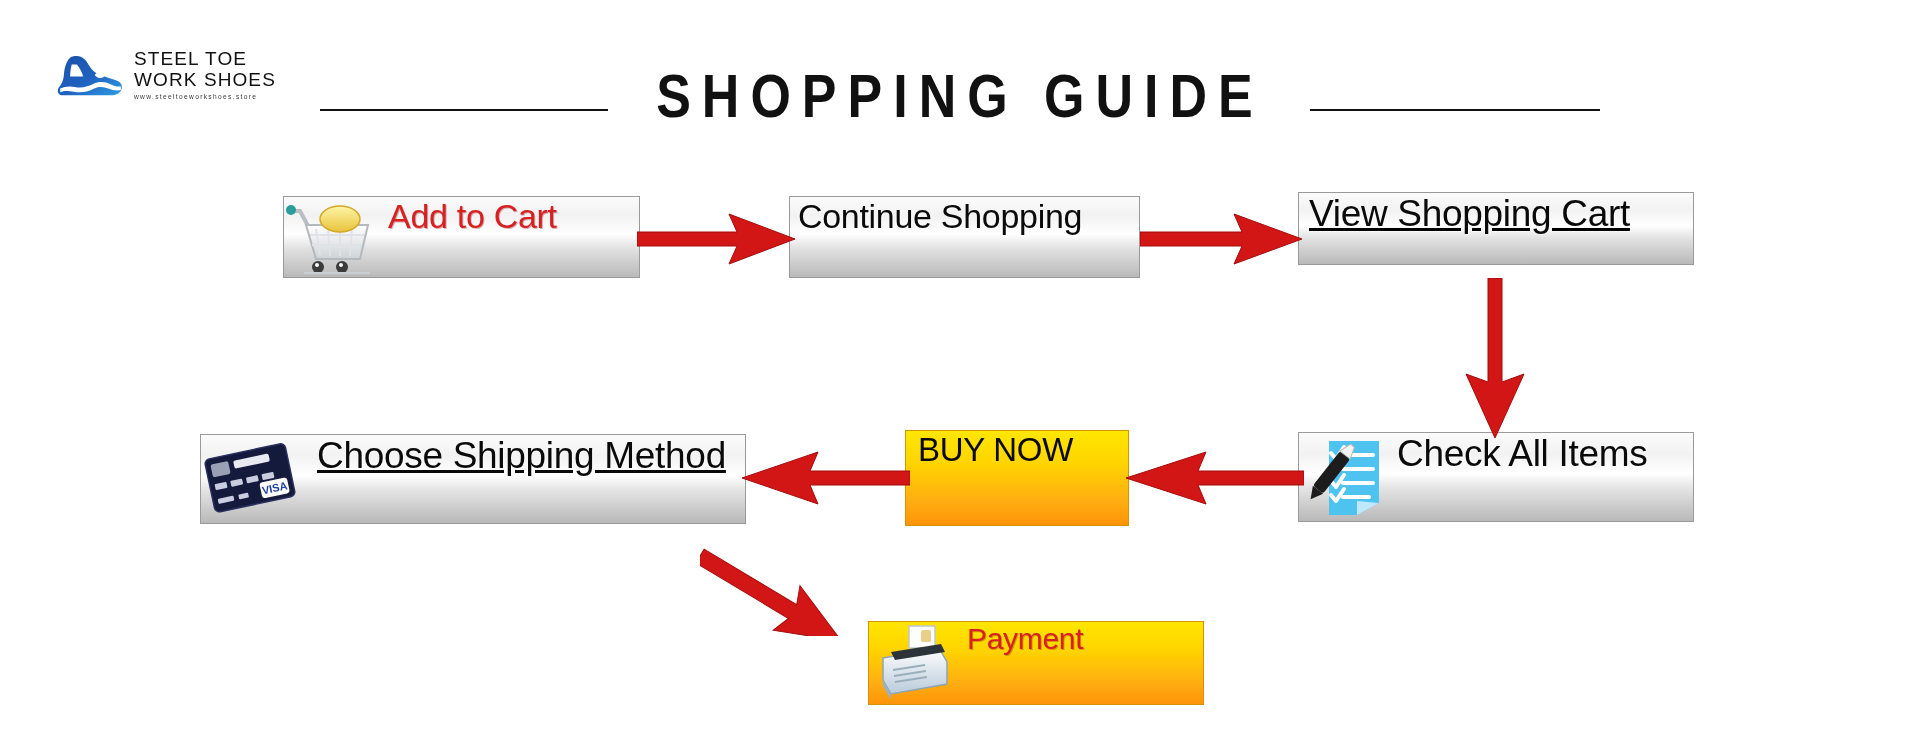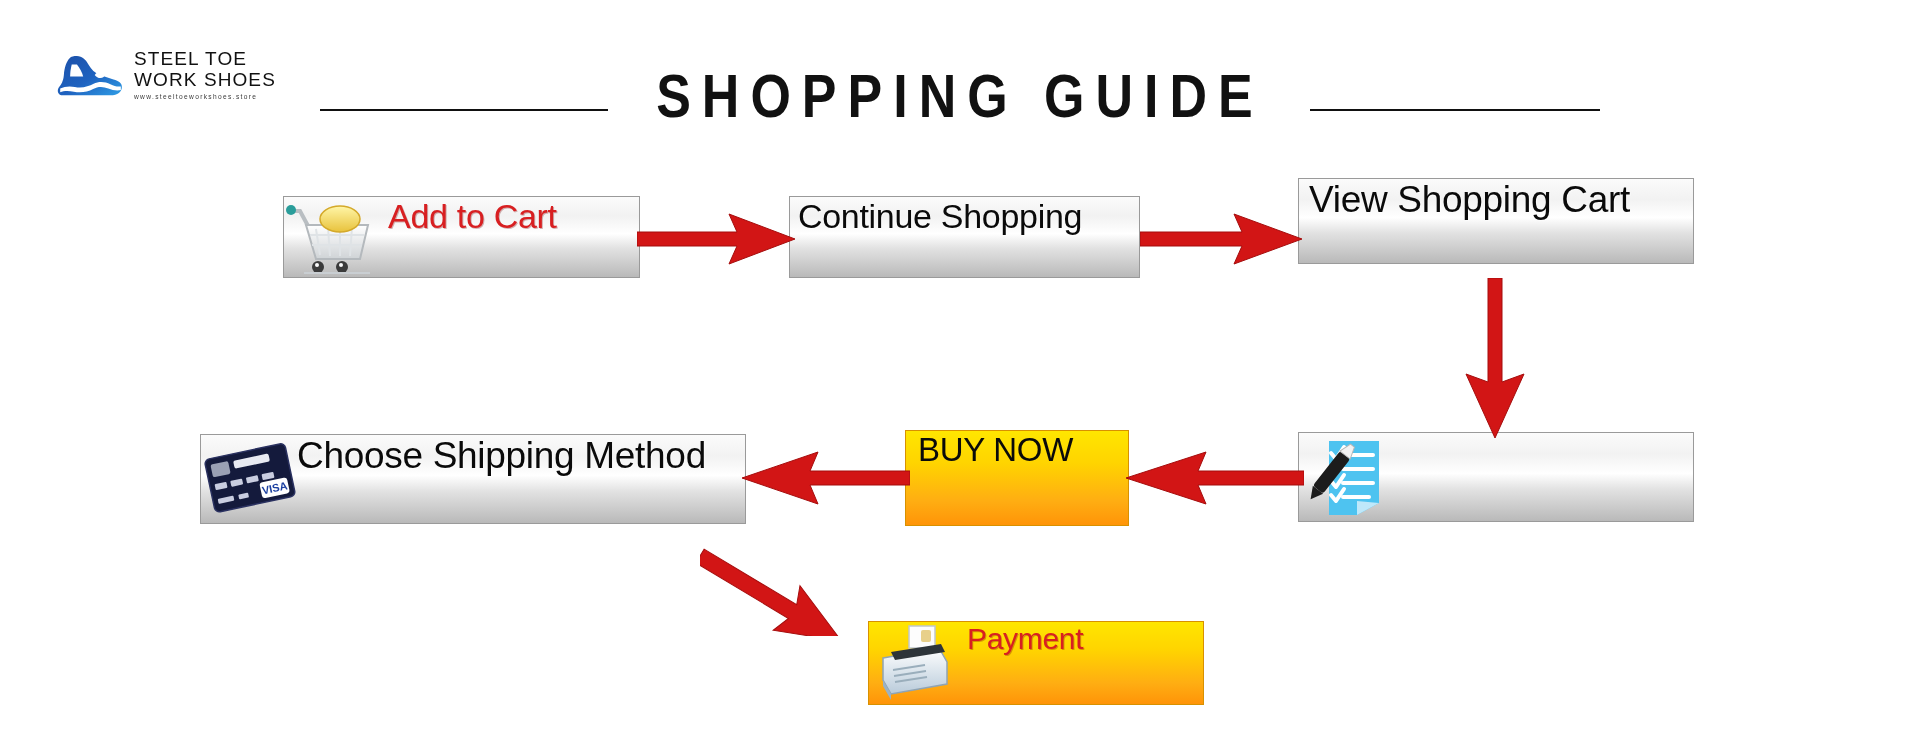--- a/index.html
+++ b/index.html
@@ -111,30 +111,30 @@
   }
 
   .node-icon {
     flex: 0 0 auto;
     position: relative;
   }
 
   
   #node-add-to-cart      { left: 283px;  top: 196px; width: 357px; height: 82px; }
   #node-continue         { left: 789px;  top: 196px; width: 351px; height: 82px; }
-  #node-view-cart        { left: 1298px; top: 178px; width: 396px; height: 86px; }
+  #node-view-cart        { left: 1298px; top: 192px; width: 396px; height: 73px; text-decoration: underline; }
   #node-shipping         { left: 200px;  top: 434px; width: 546px; height: 90px; }
   #node-buy-now          { left: 905px;  top: 430px; width: 224px; height: 96px; }
   #node-check-items      { left: 1298px; top: 432px; width: 396px; height: 90px; }
   #node-payment          { left: 868px;  top: 621px; width: 336px; height: 84px; }
 
   #node-add-to-cart .node-label   { margin-left: 12px; }
   #node-continue .node-label      { margin-left: 8px; }
   #node-view-cart .node-label     { margin-left: 10px; font-size: 37px; }
-  #node-shipping .node-label      { margin-left: 0;  font-size: 37px; }
+  #node-shipping .node-label      { margin-left: 20px;  font-size: 37px; text-decoration: underline; }
   #node-buy-now   .node-label     { margin-left: 12px; font-size: 33px; }
   #node-check-items .node-label   { margin-left: 6px;  font-size: 37px; }
   #node-payment   .node-label     { margin-left: 10px; font-size: 30px; }
 
   
   .arrow {
     position: absolute;
     color: #d21515;
   }
   #arrow-cart-continue    { left: 637px;  top: 212px;  width: 158px; height: 54px; }
@@ -271,20 +271,21 @@
         <polyline points="32,48 37,54 45,42"></polyline>
         <polyline points="32,62 37,68 45,56"></polyline>
       </g>
       <g transform="rotate(38 28 46)">
         <rect x="21" y="16" width="13" height="44" rx="3" fill="#1c1c1c"></rect>
         <path d="M21 16 L34 16 L30 4 L25 4 Z" fill="#f2f2f2" stroke="#b5b5b5" stroke-width="1"></path>
         <path d="M21 60 L34 60 L27.5 72 Z" fill="#1c1c1c"></path>
       </g>
     </svg>
   </div>
+  <span class="node-label label-dark">Check All Items</span>
 </div>
 
 <div class="node node-amber" id="node-payment">
   <div class="node-icon" style="width:88px;height:80px;">
     <svg class="ico" viewBox="0 0 88 80" width="88" height="80" aria-hidden="true">
       <defs>
         <linearGradient id="regG" x1="0" y1="0" x2="0" y2="1">
           <stop offset="0%" stop-color="#ffffff"></stop>
             <stop offset="100%" stop-color="#b9cbda"></stop>
         </linearGradient>

